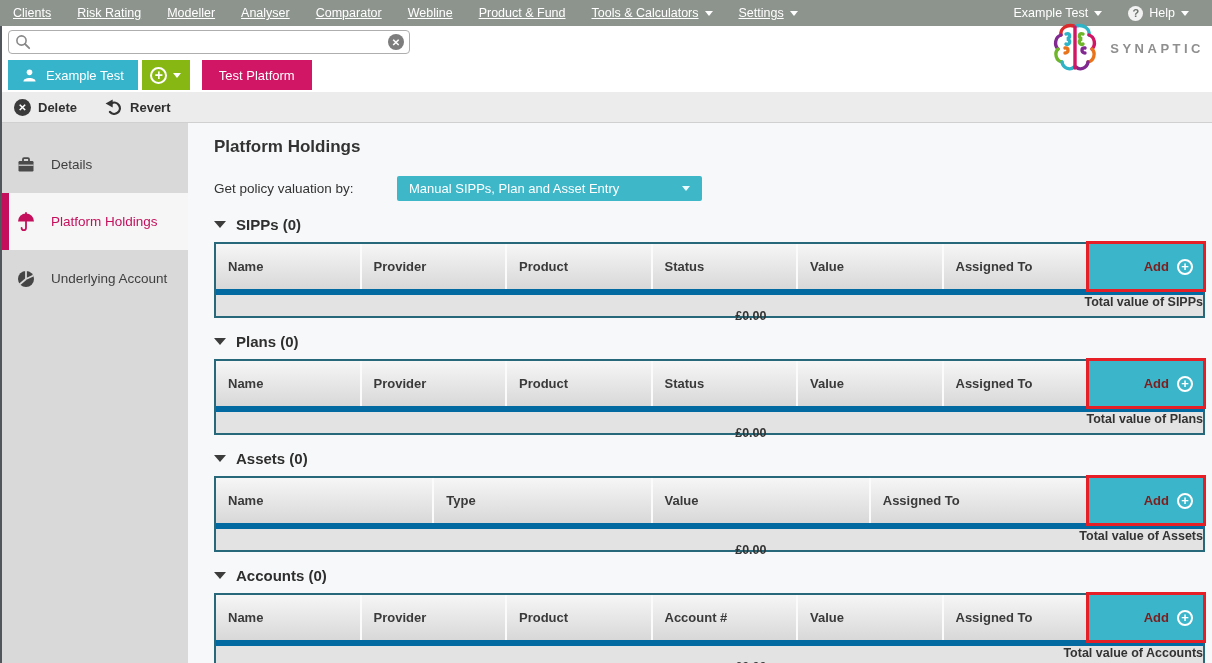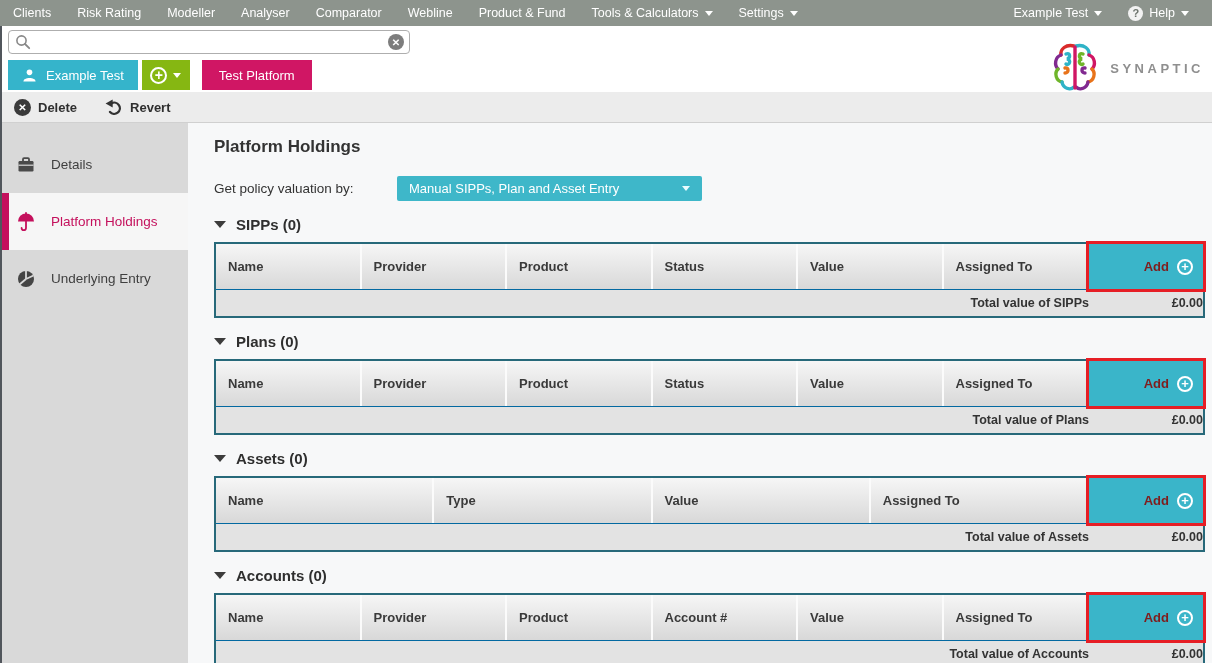--- a/index.html
+++ b/index.html
@@ -2,21 +2,21 @@
 <html><head>
 <meta charset="utf-8">
 <style>
   * { box-sizing: border-box; margin: 0; padding: 0; }
   html,body { width:1212px; height:663px; overflow:hidden; }
   body { font-family:"Liberation Sans", sans-serif; background:#fff; }
 
   
   .topbar { height:26px; background:#8d948d; display:flex; align-items:center;
             color:#fff; font-size:12.5px; }
-  .topbar-left { display:flex; height:100%; }
+  .topbar-left { display:flex; height:100%;text-decoration:underline; }
   .top-item { display:flex; align-items:center; gap:6px; padding:0 13px; height:100%;
               cursor:default; white-space:nowrap; }
   .topbar-right { margin-left:auto; display:flex; align-items:center; height:100%; padding-right:10px; }
   .caret-down { width:0; height:0; border-left:4px solid transparent;
                 border-right:4px solid transparent; border-top:5px solid #fff; display:inline-block; }
   .help-q { width:15px; height:15px; border-radius:50%; background:#f2f2f2; color:#6d746d;
             font-size:11px; font-weight:bold; display:inline-flex; align-items:center; justify-content:center; }
 
   
   .frame { border-left:2px solid #51565c; }
@@ -25,21 +25,21 @@
   .search-row { height:32px; background:#fff; display:flex; align-items:center; padding-left:6px; position:relative; }
   .search-wrap { position:relative; width:402px; height:24px; }
   .search-wrap input { width:100%; height:100%; border:1px solid #aeaeae; border-radius:4px;
                        padding:0 26px 0 28px; font-size:13px; color:#333; outline:none; }
   .mag-icon { position:absolute; left:7px; top:4px; width:16px; height:16px; }
   .clear-icon { position:absolute; right:6px; top:4px; width:16px; height:16px; border-radius:50%;
                 background:#7d7d7d; color:#fff; font-size:10px; font-weight:bold;
                 display:flex; align-items:center; justify-content:center; cursor:pointer; }
 
   
-  .logo { position:absolute; top:42px; right:8px; display:flex; align-items:center; gap:12px; z-index:5; }
+  .logo { position:absolute; top:22px; right:8px; display:flex; align-items:center; gap:12px; z-index:5; }
   .brand-text { font-size:13px; letter-spacing:3.5px; color:#8f8f8f; font-weight:bold; }
 
   
   .tabs-row { height:34px; background:#fff; display:flex; align-items:center; padding-left:6px; }
   .client-tab { height:30px; background:#35b4cb; color:#fff; font-size:13px;
                 display:flex; align-items:center; gap:9px; padding:0 14px; cursor:pointer; }
   .add-client-btn { height:30px; width:48px; background:#86b712; margin-left:4px;
                     display:flex; align-items:center; justify-content:center; gap:6px; cursor:pointer; }
   .plus-ring { width:17px; height:17px; border:2px solid #fff; border-radius:50%; color:#fff;
                display:inline-flex; align-items:center; justify-content:center;
@@ -81,21 +81,21 @@
   .tbl-head { display:flex; height:45px; }
   .cell { flex:1; background:linear-gradient(#f6f6f6,#d8d8d8); border-right:2px solid #fbfbfb;
           display:flex; align-items:center; padding-left:12px; font-weight:bold;
           font-size:13px; color:#3a3a3a; }
   .add-cell { width:114px; flex:none; background:#3ab5c9; color:#7f1d1d; cursor:pointer;
               display:flex; align-items:center; justify-content:flex-end; gap:8px;
               padding-right:10px; font-weight:bold; font-size:13px;
               box-shadow:0 0 0 3px #e61e25; position:relative; z-index:2; }
   .add-cell .plus-ring { width:16px; height:16px; font-size:13px; }
   .tbl-foot { display:flex; align-items:center; height:27px; background:#e3e3e3;
-              border-top:1px solid #0369a1; font-weight:bold; font-size:12.5px; color:#333; }
+              border-top:6px solid #0369a1; font-weight:bold; font-size:12.5px; color:#333;flex-direction:column; }
   .foot-label { margin-left:auto; }
   .foot-value { width:114px; flex:none; padding-left:14px; }
 </style>
 </head>
 <body>
 
 <div class="topbar">
   <div class="topbar-left">
     <div class="top-item">
         <span>Clients</span>
@@ -224,21 +224,21 @@
         </svg>
         <span>Platform Holdings</span>
       </div>
       <div class="side-item">
         <svg width="20" height="20" viewBox="0 0 20 20">
           <circle cx="10" cy="10" r="8" fill="#454545"></circle>
           <line x1="10" y1="10" x2="10" y2="1.5" stroke="#d9d9d9" stroke-width="1.8"></line>
           <line x1="10" y1="10" x2="17.5" y2="6.5" stroke="#d9d9d9" stroke-width="1.8"></line>
           <line x1="10" y1="10" x2="3.5" y2="15.5" stroke="#d9d9d9" stroke-width="1.8"></line>
         </svg>
-        <span>Underlying Entry</span>
+        <span>Underlying Account</span>
       </div>
     </div>
 
     <div class="main">
       <div class="page-title">Platform Holdings</div>
 
       <div class="valuation">
         <span class="valuation-label">Get policy valuation by:</span>
         <div class="dropdown">
           <span>Manual SIPPs, Plan and Asset Entry</span>

